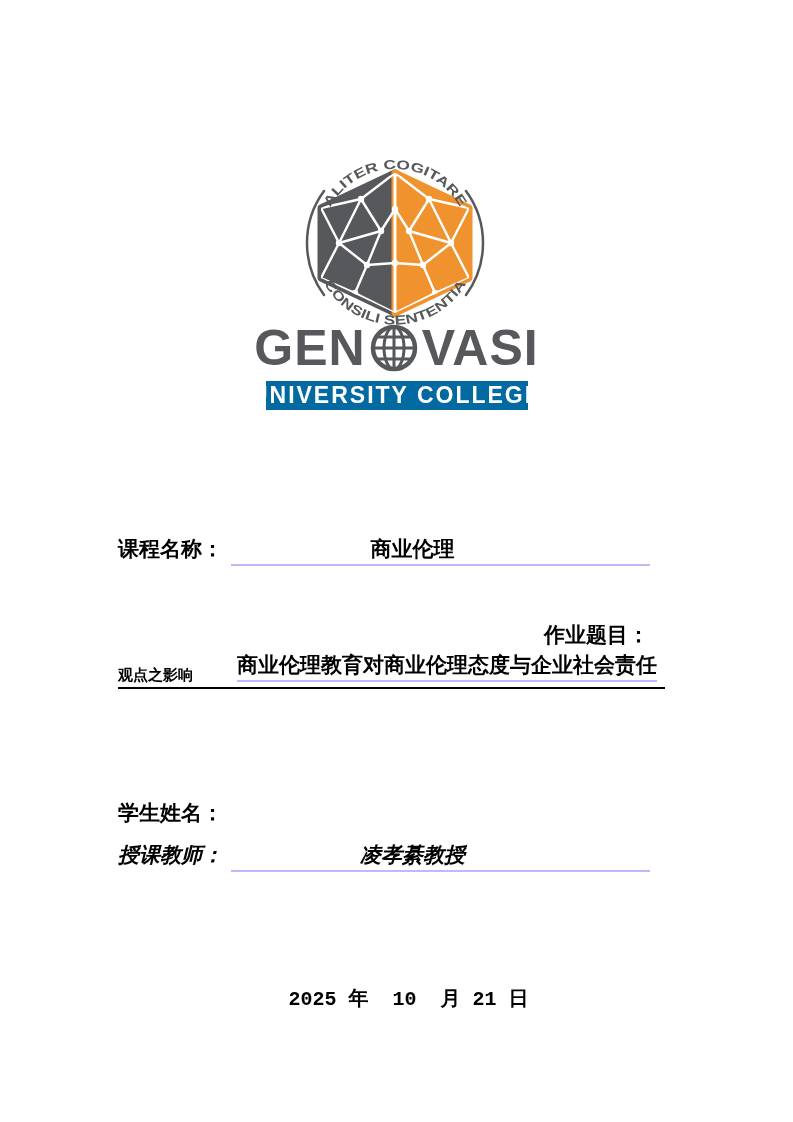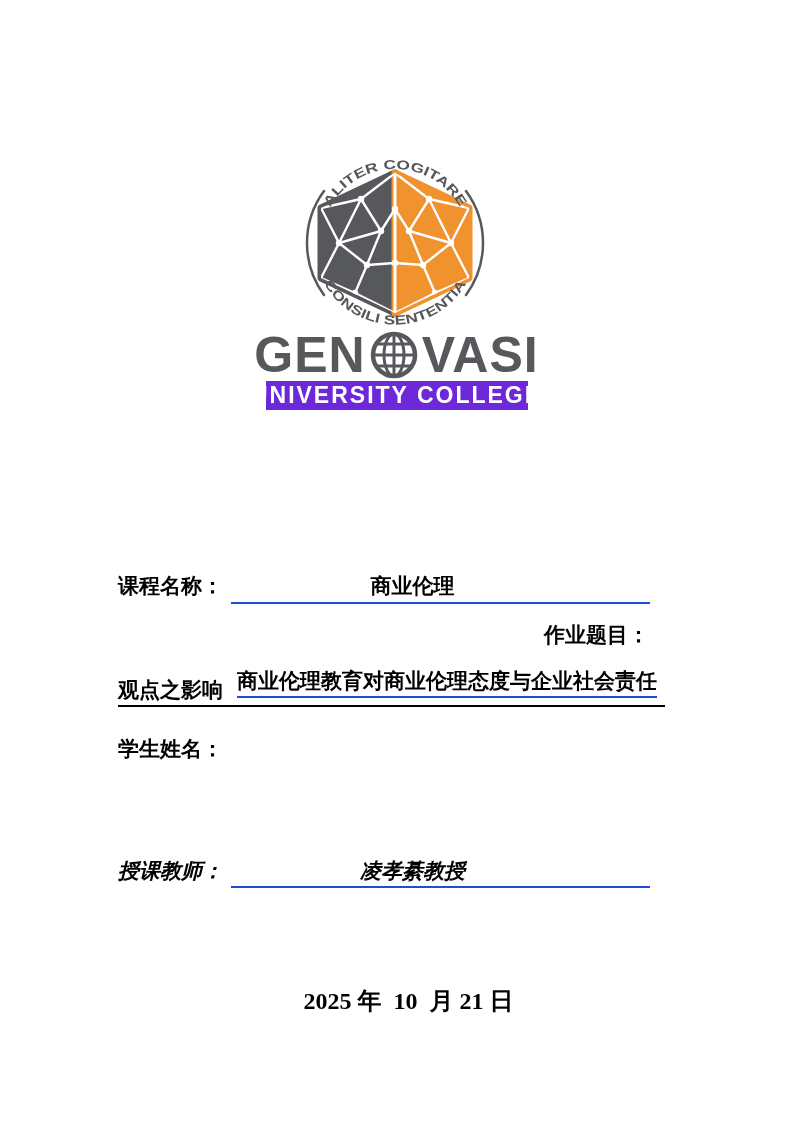--- a/index.html
+++ b/index.html
@@ -15,21 +15,21 @@
 
   
   .emblem-svg {
     position: absolute;
     top: 147px;
     left: 50%;
     transform: translateX(-50%);
   }
   .wordmark {
     position: absolute;
-    top: 329px;
+    top: 322px;
     left: 0;
     width: 793px;
     height: 52px;
     display: flex;
     align-items: center;
     justify-content: center;
     color: #57585B;
     font-size: 50px;
     font-weight: bold;
     letter-spacing: 1px;
@@ -37,21 +37,21 @@
     text-align: right;
   }
   .wordmark .globe { margin: 0 2px; display: block; }
   .banner {
     position: absolute;
     top: 381px;
     left: 50%;
     transform: translateX(-50%);
     width: 262px;
     height: 29px;
-    background: #6d28d9;
+    background: #0369a1;
     color: #ffffff;
     font-size: 23px;
     font-weight: bold;
     letter-spacing: 2px;
     display: flex;
     align-items: center;
     justify-content: center;
     white-space: nowrap;
   }
 
@@ -62,54 +62,52 @@
     display: flex;
     align-items: flex-end;
     font-size: 21px;
     font-weight: bold;
     color: #000000;
     line-height: 1.2;
   }
   .field-label { white-space: nowrap; margin-right: 8px; padding-bottom: 5px; }
   .field-value {
     flex: 1;
-    border-bottom: 2px solid #1d4ed8;
+    border-bottom: 2px solid #c4b5fd;
     text-align: center;
     padding-bottom: 3px;
     padding-right: 56px;
     white-space: nowrap;
-    margin-top: 16px;
   }
   .field-value.left { text-align: center; padding-right: 0; }
-  .row-course     { top: 558px; width: 532px; font-family: Liberation Serif, serif; }
+  .row-course     { top: 536px; width: 532px; }
   .row-assign-1   { top: 622px; width: 539px; flex-direction: column; }
   .row-assign-2 {
     position: absolute;
     left: 118px;
     top: 666px;
     width: 547px;
-    font-size: 21px;
+    font-size: 15px;
     font-weight: bold;
     border-bottom: 2px solid #000000;
     padding-bottom: 3px;
     line-height: 1.2;
-    margin-top: 11px;
-  }
-  .row-student    { top: 736px; width: 532px; }
+  }
+  .row-student    { top: 800px; width: 532px; }
   .row-teacher    { top: 842px; width: 532px; font-style: italic; }
 
   
   .date-line {
     position: absolute;
     top: 985px;
     left: 0;
     width: 793px;
     text-align: center;
-    font-family: Liberation Serif, serif;
-    font-size: 24px;
+    font-family: Liberation Mono, monospace;
+    font-size: 20px;
     font-weight: bold;
     color: #000000;
     white-space: pre;
     padding-left: 24px;
     box-sizing: border-box;
   }
 </style>
 </head>
 <body>
 

